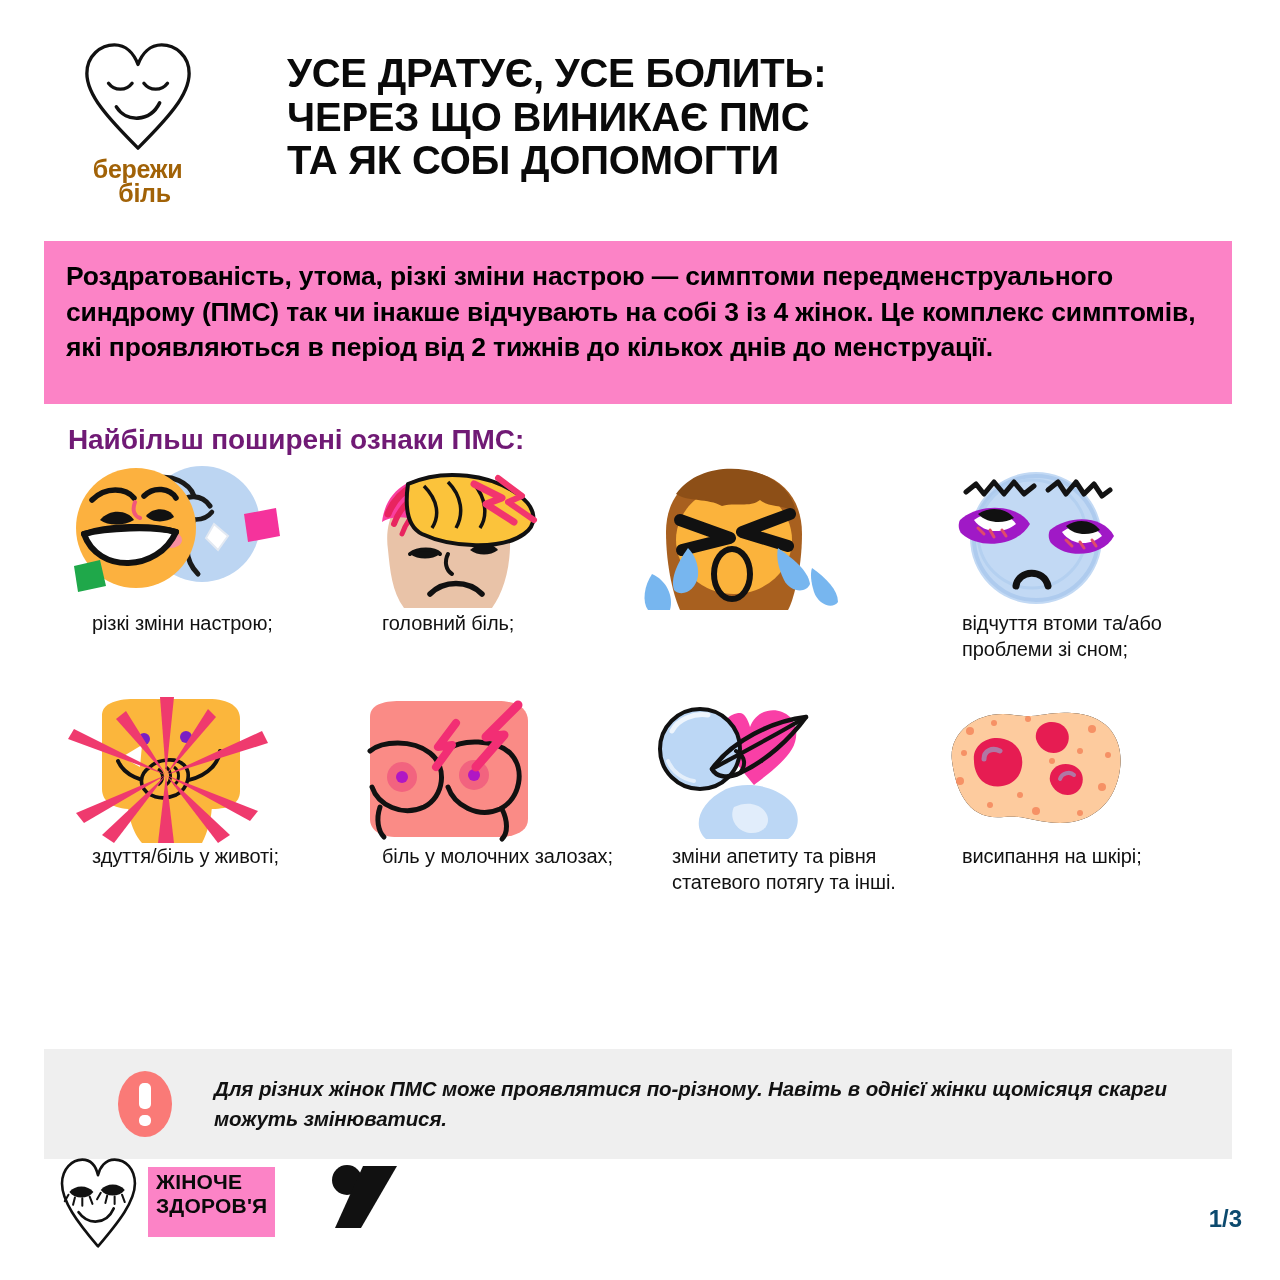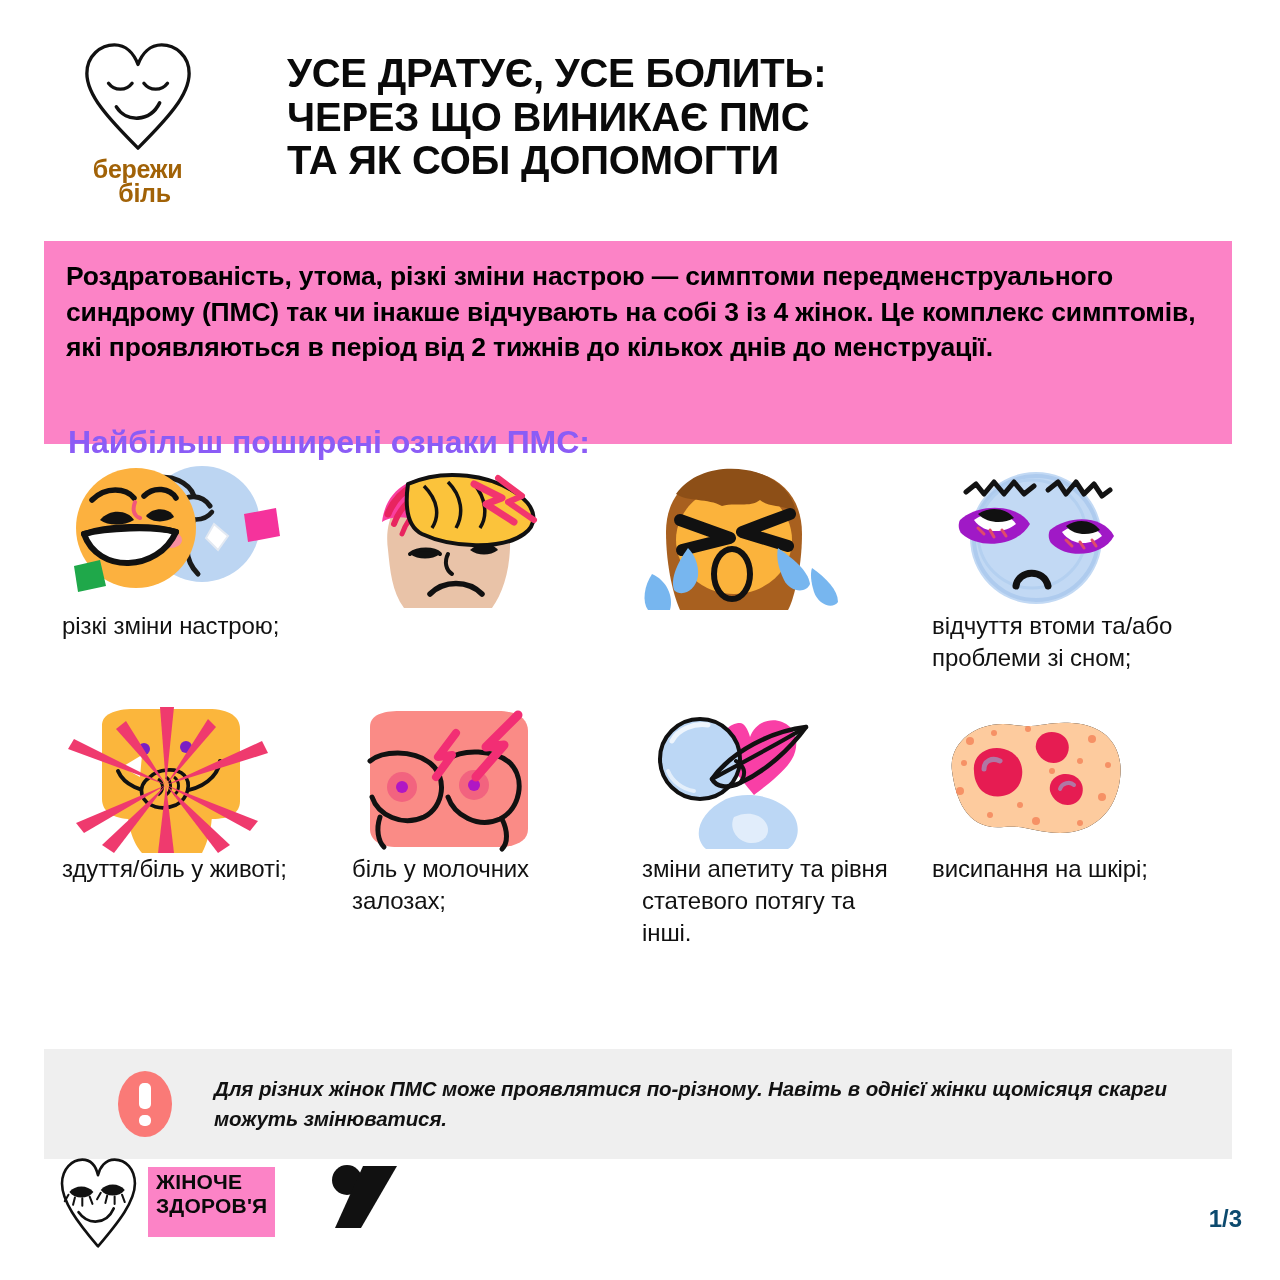--- a/index.html
+++ b/index.html
@@ -22,39 +22,39 @@
   .brand-words span { display: block; }
   .brand-words .w2 { padding-left: 14px; }
 
   .headline { position: absolute; left: 287px; top: 52px; width: 960px;
               font-size: 40px; font-weight: bold; line-height: 1.09;
               letter-spacing: -0.2px; color: #0a0a0a; text-transform: uppercase; }
   .headline span { display: block; }
 
   
   .intro {
-    position: absolute; left: 44px; top: 241px; width: 1188px; height: 203px;
+    position: absolute; left: 44px; top: 241px; width: 1188px; height: 163px;
     background: #fc83c6; padding: 18px 22px 0 22px;
   }
   .intro p { font-size: 26.5px; font-weight: bold; line-height: 1.34; color: #000000;
              letter-spacing: -0.15px; }
 
   
   .section-title { position: absolute; left: 68px; top: 424px;
-                   font-size: 32px; font-weight: bold; color: #8b5cf6; letter-spacing: -0.1px; }
+                   font-size: 28px; font-weight: bold; color: #701a75; letter-spacing: -0.1px; }
 
   
   .grid { position: absolute; left: 62px; top: 462px; width: 1160px; }
   .grid-row { display: flex; }
   .grid-row.r2 { margin-top: 32px; }
   .cell { width: 290px; }
   .cell .art { height: 148px; position: relative; }
   .cell .art svg { position: absolute; left: 0; top: 0; }
-  .cell .caption { font-size: 24px; line-height: 1.32; color: #111111;
-                   padding-right: 26px; letter-spacing: -0.1px; }
+  .cell .caption { font-size: 20px; line-height: 1.32; color: #111111;
+                   padding-right: 26px; letter-spacing: -0.1px; margin-left: 30px; }
 
   
   .note { position: absolute; left: 44px; top: 1049px; width: 1188px; height: 110px;
           background: #efefef; display: flex; align-items: center; }
   .note .excl { width: 54px; height: 66px; margin-left: 74px; flex: none; }
   .note .note-text { margin-left: 42px; font-size: 20.5px; font-style: italic;
                      font-weight: bold; line-height: 1.45; color: #111111; letter-spacing: -0.1px; }
 
   
   .footer { position: absolute; left: 0; top: 1150px; width: 1280px; height: 130px; }
@@ -147,20 +147,21 @@
             <path d="M122 22 C134 36, 136 54, 128 66" fill="none" stroke="#111" stroke-width="3.5"></path>
             <path d="M122 22 L150 36 L134 42 L162 60" fill="none" stroke="#f2356e" stroke-width="7" stroke-linecap="round" stroke-linejoin="round"></path>
             <path d="M146 16 L170 34 L156 40 L182 58" fill="none" stroke="#f2356e" stroke-width="6" stroke-linecap="round" stroke-linejoin="round"></path>
             <path d="M58 92 C66 84, 80 84, 88 92 C80 98, 66 98, 58 92 Z" fill="#111"></path>
             <path d="M118 88 C126 80, 140 80, 146 88 C138 94, 126 94, 118 88 Z" fill="#111"></path>
             <path d="M58 92 C66 86, 82 86, 88 92" fill="none" stroke="#111" stroke-width="4" stroke-linecap="round"></path>
             <path d="M96 92 C92 100, 94 108, 100 112" fill="none" stroke="#111" stroke-width="4" stroke-linecap="round"></path>
             <path d="M78 132 C92 118, 116 118, 130 132" fill="none" stroke="#111" stroke-width="5.5" stroke-linecap="round"></path>
           </svg>
         </div>
+        <div class="caption">головний біль;</div>
       </div>
 
       <div class="cell">
         <div class="art">
           <svg width="220" height="148" viewBox="0 0 220 148">
             <path d="M24 70 C24 28, 54 8, 92 8 C132 8, 160 30, 160 72 C160 110, 150 142, 146 148
                      L38 148 C30 130, 24 100, 24 70 Z" fill="#a8601f"></path>
             <ellipse cx="92" cy="78" rx="58" ry="54" fill="#fbb33c"></ellipse>
             <path d="M34 32 C50 10, 78 4, 104 8 C130 12, 150 28, 154 50
                      C140 42, 128 46, 118 38 C108 46, 92 40, 80 44 C66 36, 46 40, 34 32 Z" fill="#8d4f17"></path>

